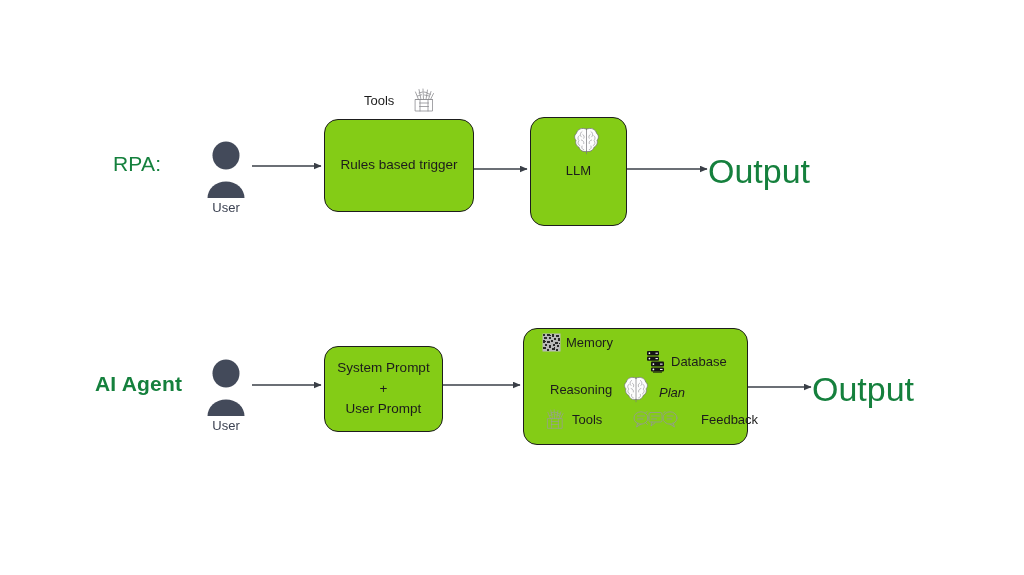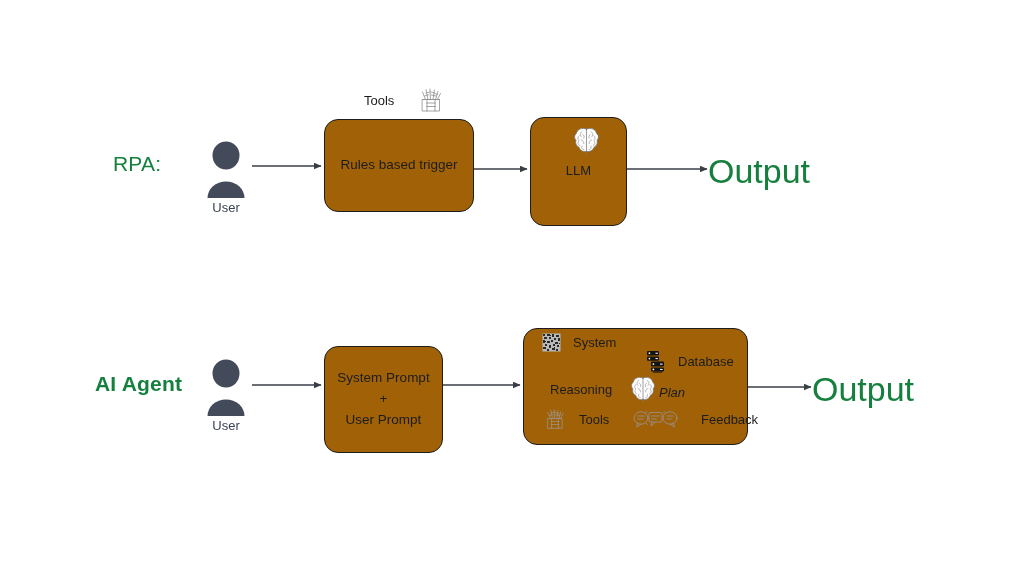--- a/index.html
+++ b/index.html
@@ -42,21 +42,21 @@
     color: #3c4252;
     text-align: center;
     width: 44px;
     white-space: nowrap;
   }
 
   
   .node-box {
     border: 1.6px solid #1d1d1d;
     border-radius: 14px;
-    background: #a16207;
+    background: #84cc16;
     box-sizing: border-box;
     display: flex;
     align-items: center;
     justify-content: center;
     text-align: center;
   }
   .node-box .node-text {
     font-size: 13.5px;
     color: #1c1c1c;
     line-height: 1.55;
@@ -69,21 +69,21 @@
     font-size: 34px;
     color: #15803d;
     white-space: nowrap;
     font-weight: 400;
   }
 
   
   .cap {
     display: flex;
     align-items: center;
-    gap: 12px;
+    gap: 5px;
     white-space: nowrap;
     justify-content: space-between;
   }
   .cap-label {
     font-size: 13px;
     color: #1c1c1c;
   }
   .cap-icon {
     display: inline-flex;
     align-items: center;
@@ -181,21 +181,21 @@
 <div class="abs row-label" style="left:95px; top:372px;font-weight:bold;">AI Agent</div>
 
 <div class="abs" style="left:204px; top:358px;">
   <svg class="user-avatar" viewBox="0 0 44 60">
     <ellipse cx="22" cy="15.5" rx="13.5" ry="14" fill="#434a5a"></ellipse>
     <path d="M3.5 58 A18.5 16.5 0 0 1 40.5 58 Z" fill="#434a5a"></path>
   </svg>
   <div class="user-caption">User</div>
 </div>
 
-<div class="abs node-box" style="left:324px; top:346px; width:119px; height:107px;">
+<div class="abs node-box" style="left:324px; top:346px; width:119px; height:86px;">
   <span class="node-text">System Prompt
 +
 User Prompt</span>
 </div>
 
 <div class="abs node-box" style="left:523px; top:328px; width:225px; height:117px; display:block;">
 </div>
 
 <div class="abs cap" style="left:542px; top:333px;">
   <span class="cap-icon">
@@ -222,21 +222,21 @@
           <rect x="5" y="16" width="2" height="2"></rect>
         <rect x="10" y="15" width="3" height="2"></rect>
           <rect x="14" y="16" width="2" height="2"></rect>
         <rect x="8" y="2" width="1" height="1"></rect>
           <rect x="17" y="10" width="1" height="1"></rect>
         <rect x="3" y="8" width="1" height="1"></rect>
           <rect x="12" y="14" width="1" height="1"></rect>
       </g>
     </svg>
   </span>
-  <span class="cap-label">System</span>
+  <span class="cap-label">Memory</span>
 </div>
 
 <div class="abs cap" style="left:644px; top:350px;">
   <span class="cap-icon">
     <svg width="22" height="23" viewBox="0 0 22 23">
       <g fill="#141414">
         <rect x="3" y="1" width="12" height="4.4" rx="1"></rect>
         <rect x="3" y="6.4" width="12" height="4.4" rx="1"></rect>
         <rect x="7" y="11.6" width="13" height="5" rx="1"></rect>
         <rect x="7" y="17.4" width="13" height="4" rx="1"></rect>
@@ -317,16 +317,16 @@
         <rect x="16" y="3.5" width="13" height="9.5" rx="1.6"></rect>
         <path d="M19 13 l-1 4 l4 -3.2"></path>
         <path d="M18.5 7 h8 M18.5 10 h5"></path>
         <ellipse cx="37" cy="9" rx="7" ry="6.2"></ellipse>
         <path d="M40 14 l1.5 4 l-4.5 -3"></path>
         <path d="M34 7 h6 M34 10 h4.5"></path>
         <path d="M12.5 4 l1.5 -1.5 M30.5 4 l1.5 -1.5 M13 14 l1.5 1.5"></path>
       </g>
     </svg>
   </span>
-  <span class="cap-label" style="margin-left:10px;">Feedback</span>
+  <span class="cap-label" style="margin-left:17px;">Feedback</span>
 </div>
 
 <div class="abs output-label" style="left:812px; top:370px;">Output</div>
 
 </body></html>

